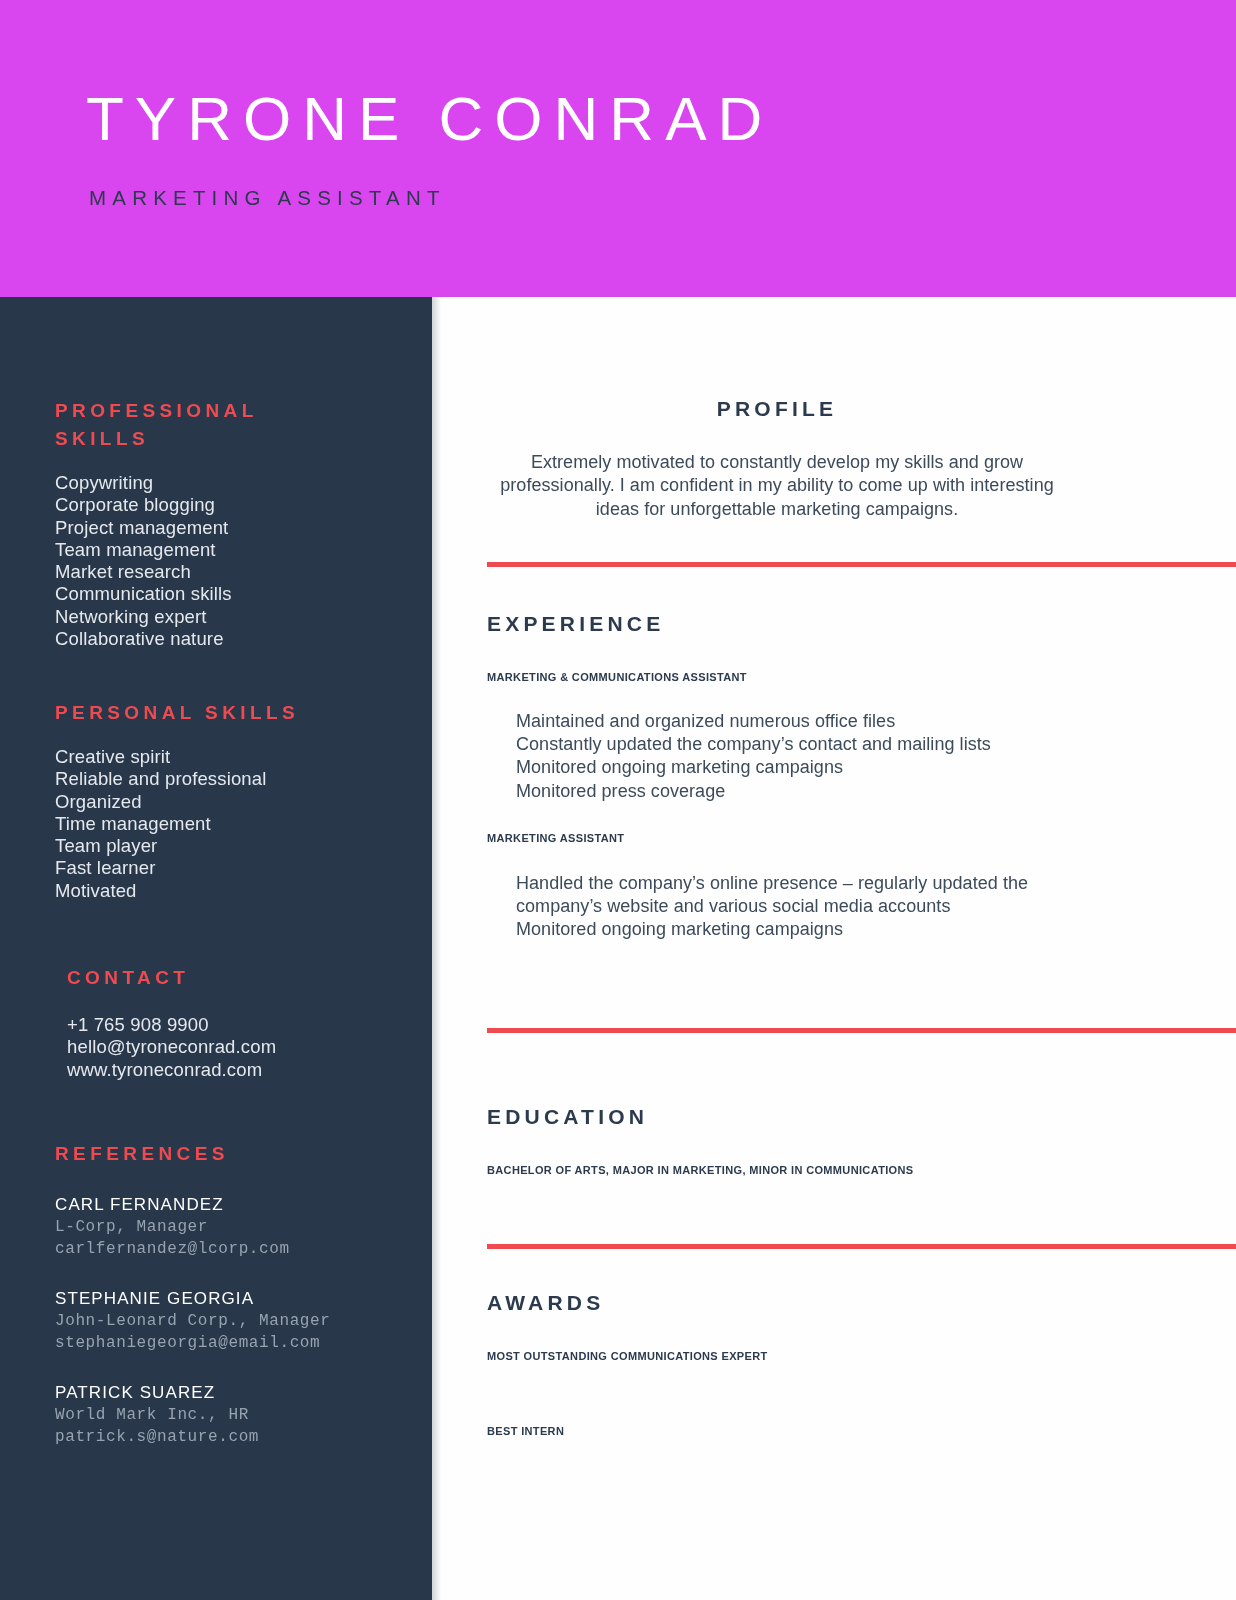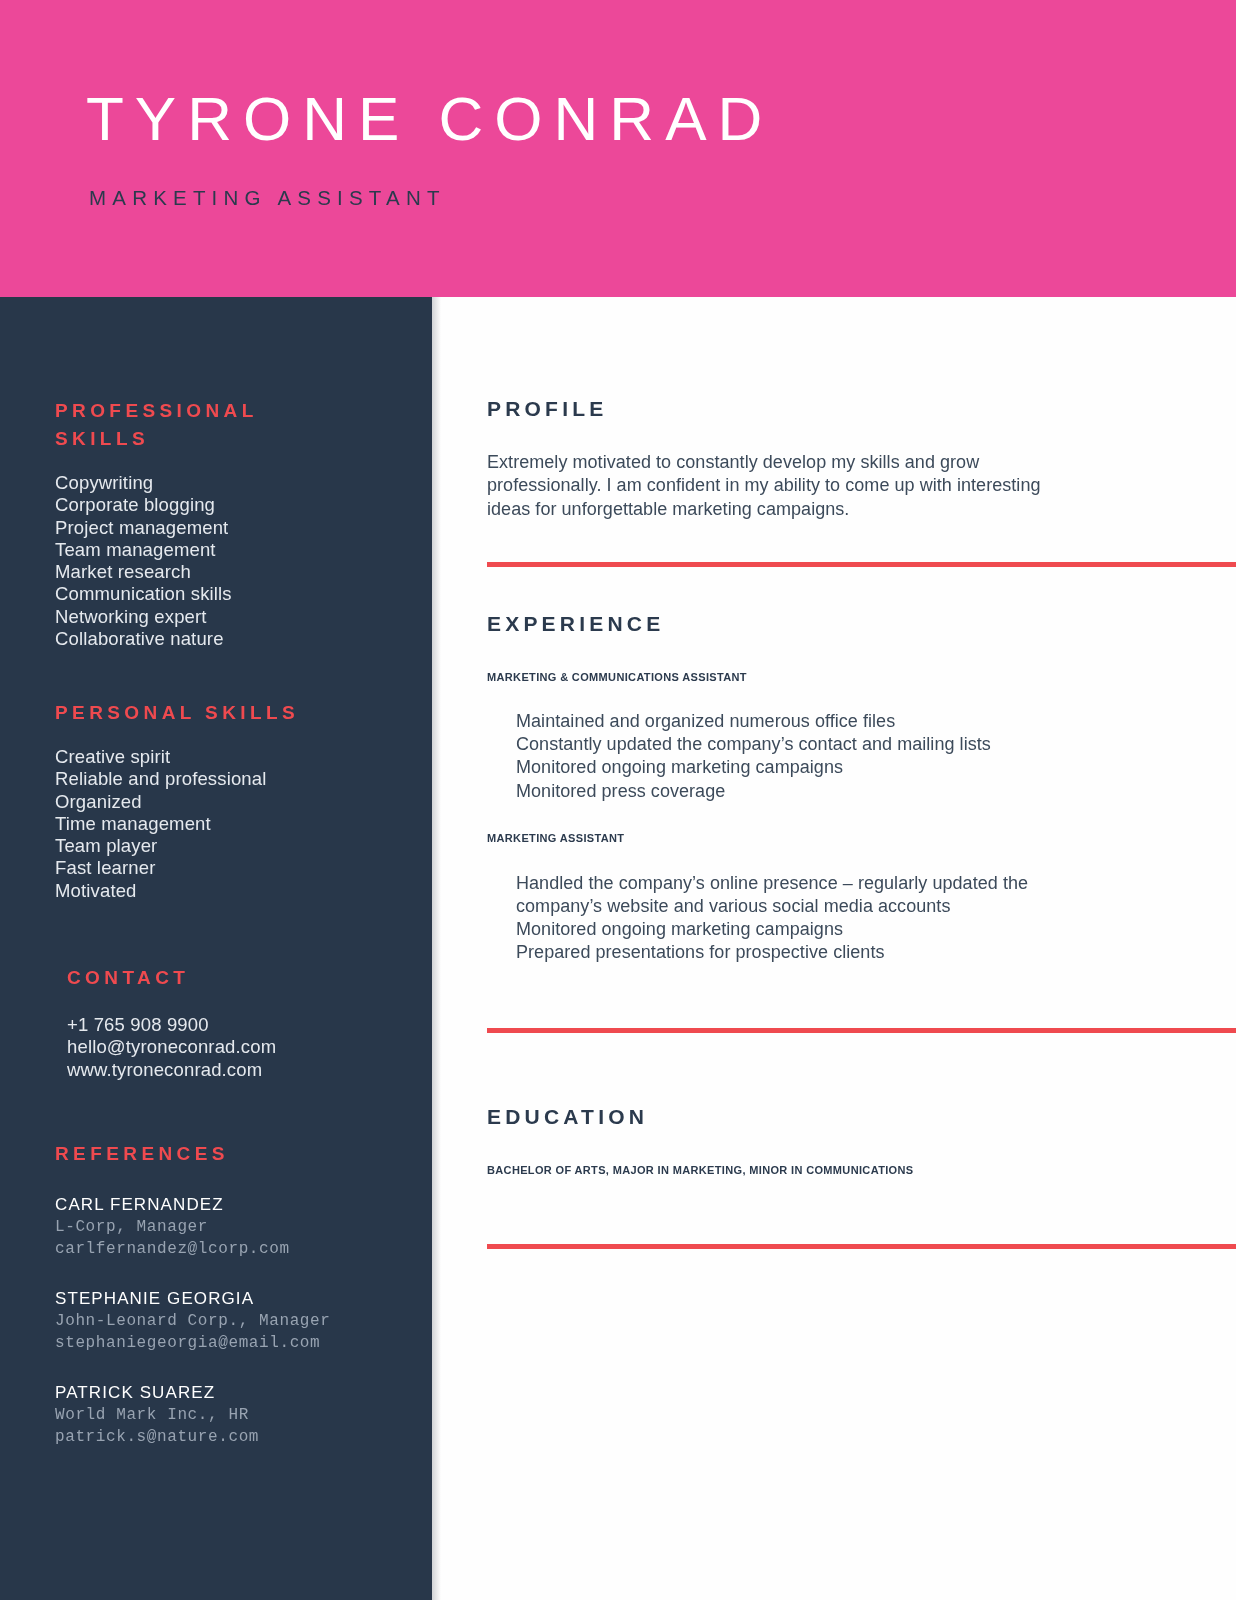--- a/index.html
+++ b/index.html
@@ -15,21 +15,21 @@
     font-family: "Liberation Sans", sans-serif;
     overflow: hidden;
   }
 
   
   .header {
     position: absolute;
     left: 0; top: 0;
     width: 1236px;
     height: 297px;
-    background: #ec4899;
+    background: #d946ef;
     box-sizing: border-box;
     padding-left: 86px;
   }
   .name {
     position: absolute;
     left: 86px;
     top: 88px;
     color: #ffffff;
     font-size: 62px;
     font-weight: 300;
@@ -228,21 +228,21 @@
         <div class="ref-line">World Mark Inc., HR</div>
         <div class="ref-line">patrick.s@nature.com</div>
       </div>
     </div>
 
   </div>
   <div class="sb-shadow"></div>
 
   <div class="main">
 
-    <div class="m-block" style="top:99px;">
+    <div class="m-block" style="top:99px;text-align:center;">
       <div class="m-h">PROFILE</div>
       <p class="m-para" style="margin-top:29px;">Extremely motivated to constantly develop my skills and grow professionally. I am confident in my ability to come up with interesting ideas for unforgettable marketing campaigns.</p>
     </div>
 
     <div class="rule" style="top:265px;"></div>
 
     <div class="m-block" style="top:314px;">
       <div class="m-h">EXPERIENCE</div>
 
       <div style="margin-top:29px;">
@@ -253,30 +253,34 @@
           <li>Monitored ongoing marketing campaigns</li>
           <li>Monitored press coverage</li>
         </ul>
       </div>
 
       <div style="margin-top:24px;">
         <div class="m-sub">MARKETING ASSISTANT</div>
         <ul class="m-list" style="margin-top:23px;">
           <li>Handled the company’s online presence – regularly updated the company’s website and various social media accounts</li>
           <li>Monitored ongoing marketing campaigns</li>
-          <li>Prepared presentations for prospective clients</li>
         </ul>
       </div>
     </div>
 
     <div class="rule" style="top:731px;"></div>
 
     <div class="m-block" style="top:807px;">
       <div class="m-h">EDUCATION</div>
       <div class="m-sub" style="margin-top:29px; width:520px;">BACHELOR OF ARTS, MAJOR IN MARKETING, MINOR IN COMMUNICATIONS</div>
     </div>
 
     <div class="rule" style="top:947px;"></div>
 
+    <div class="m-block" style="top:993px;">
+      <div class="m-h">AWARDS</div>
+      <div class="m-sub" style="margin-top:29px;">MOST OUTSTANDING COMMUNICATIONS EXPERT</div>
+      <div class="m-sub" style="margin-top:53px;">BEST INTERN</div>
+    </div>
 
   </div>
 
 </div>
 
 </body></html>

